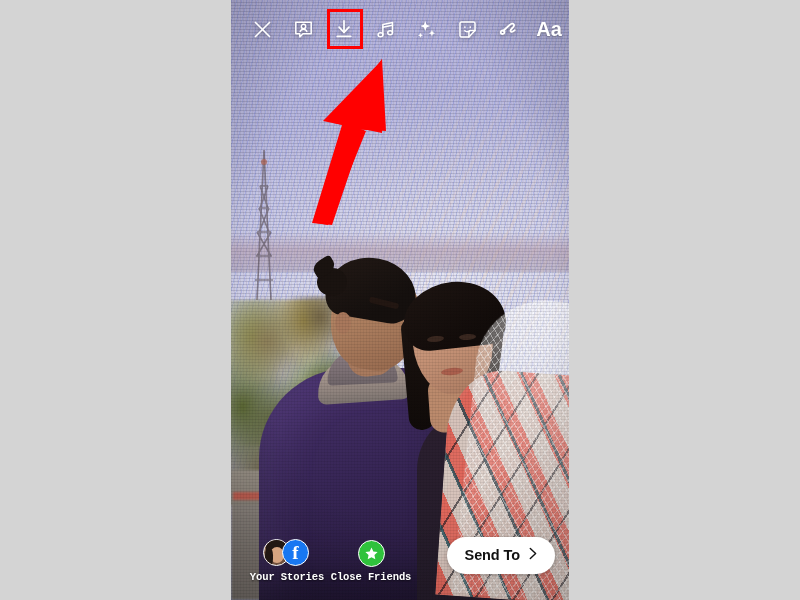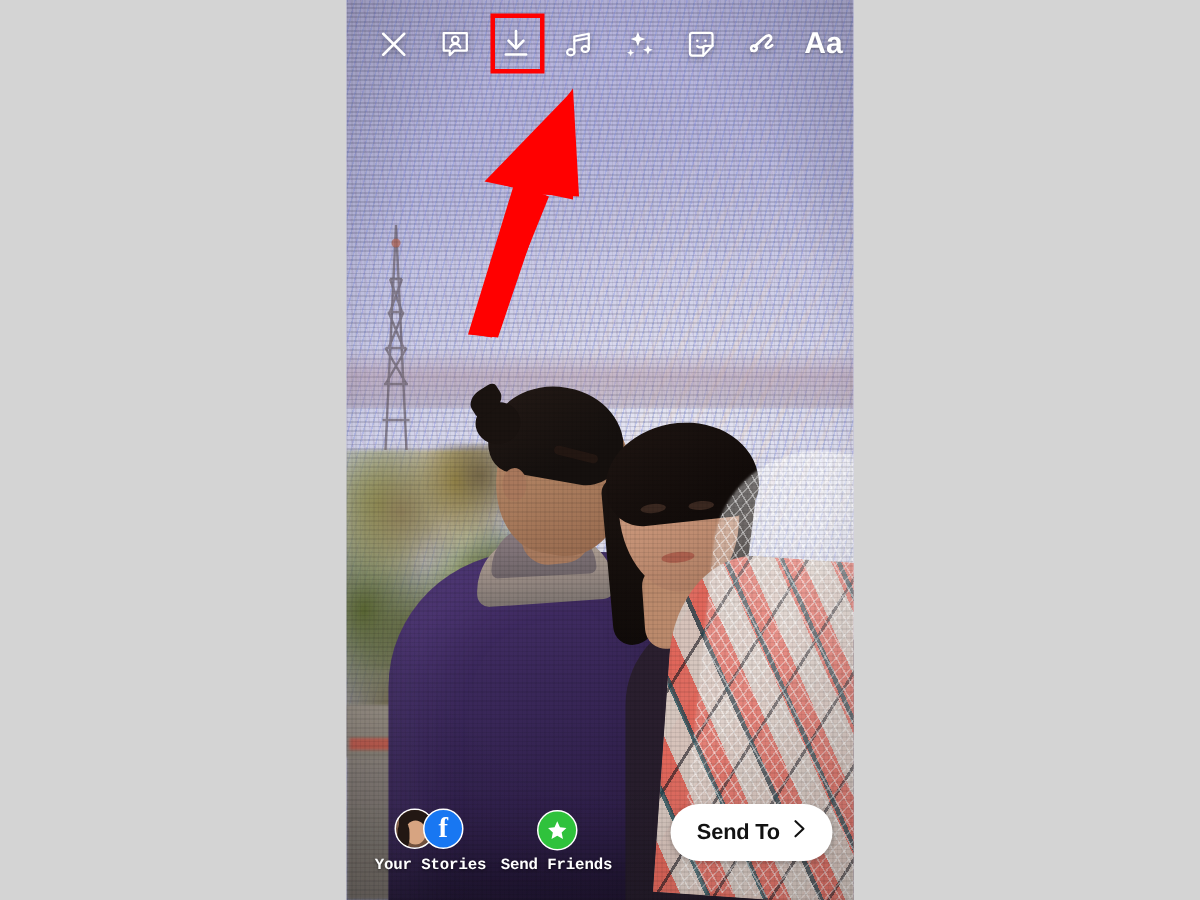--- a/index.html
+++ b/index.html
@@ -516,21 +516,21 @@
         </div>
         <div class="audience-label">Your Stories</div>
       </div>
 
       <div class="audience-item">
         <div id="close-friends-icon">
           <svg width="15" height="15" viewBox="0 0 24 24" fill="#ffffff">
             <polygon points="12,2.4 14.9,8.9 21.8,9.7 16.7,14.4 18.1,21.3 12,17.8 5.9,21.3 7.3,14.4 2.2,9.7 9.1,8.9"></polygon>
           </svg>
         </div>
-        <div class="audience-label">Send Friends</div>
+        <div class="audience-label">Close Friends</div>
       </div>
 
       <div id="send-to-button">
         <span id="send-to-label">Send To</span>
         <span>
           <svg width="15" height="15" viewBox="0 0 24 24" fill="none" stroke="#121212" stroke-width="2.3" stroke-linecap="round" stroke-linejoin="round">
             <polyline points="8.5,4 17,12 8.5,20"></polyline>
           </svg>
         </span>
       </div>

